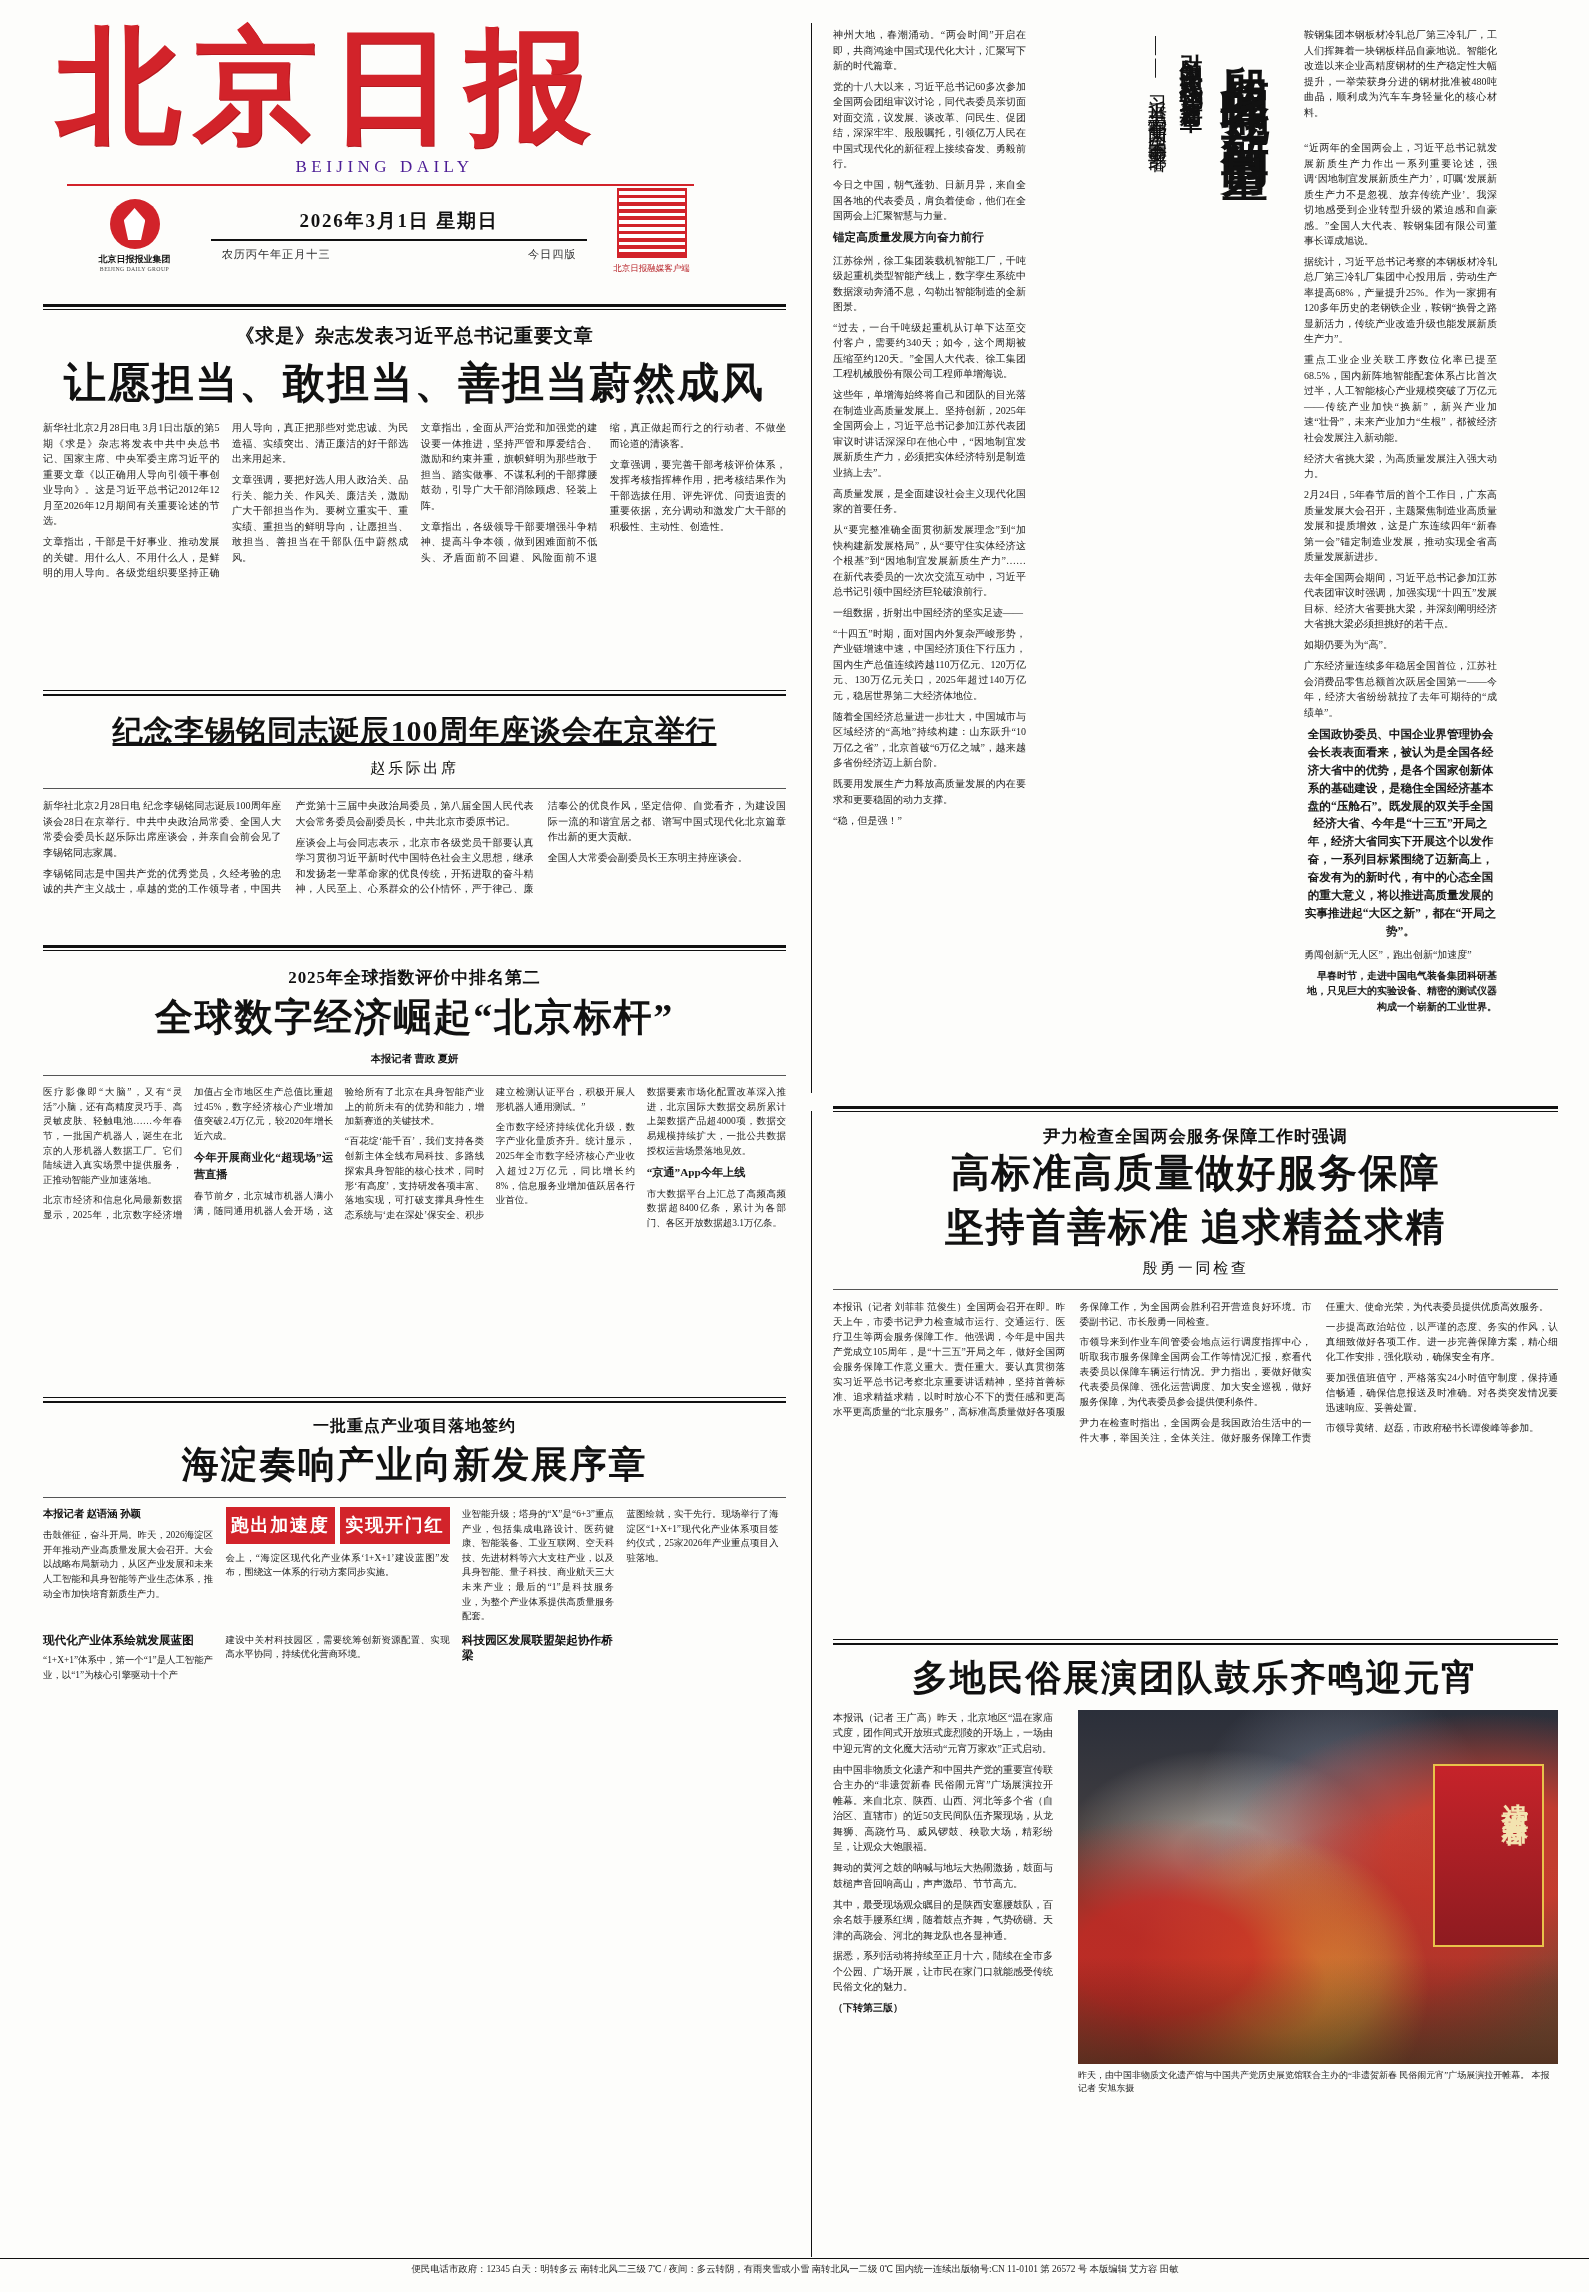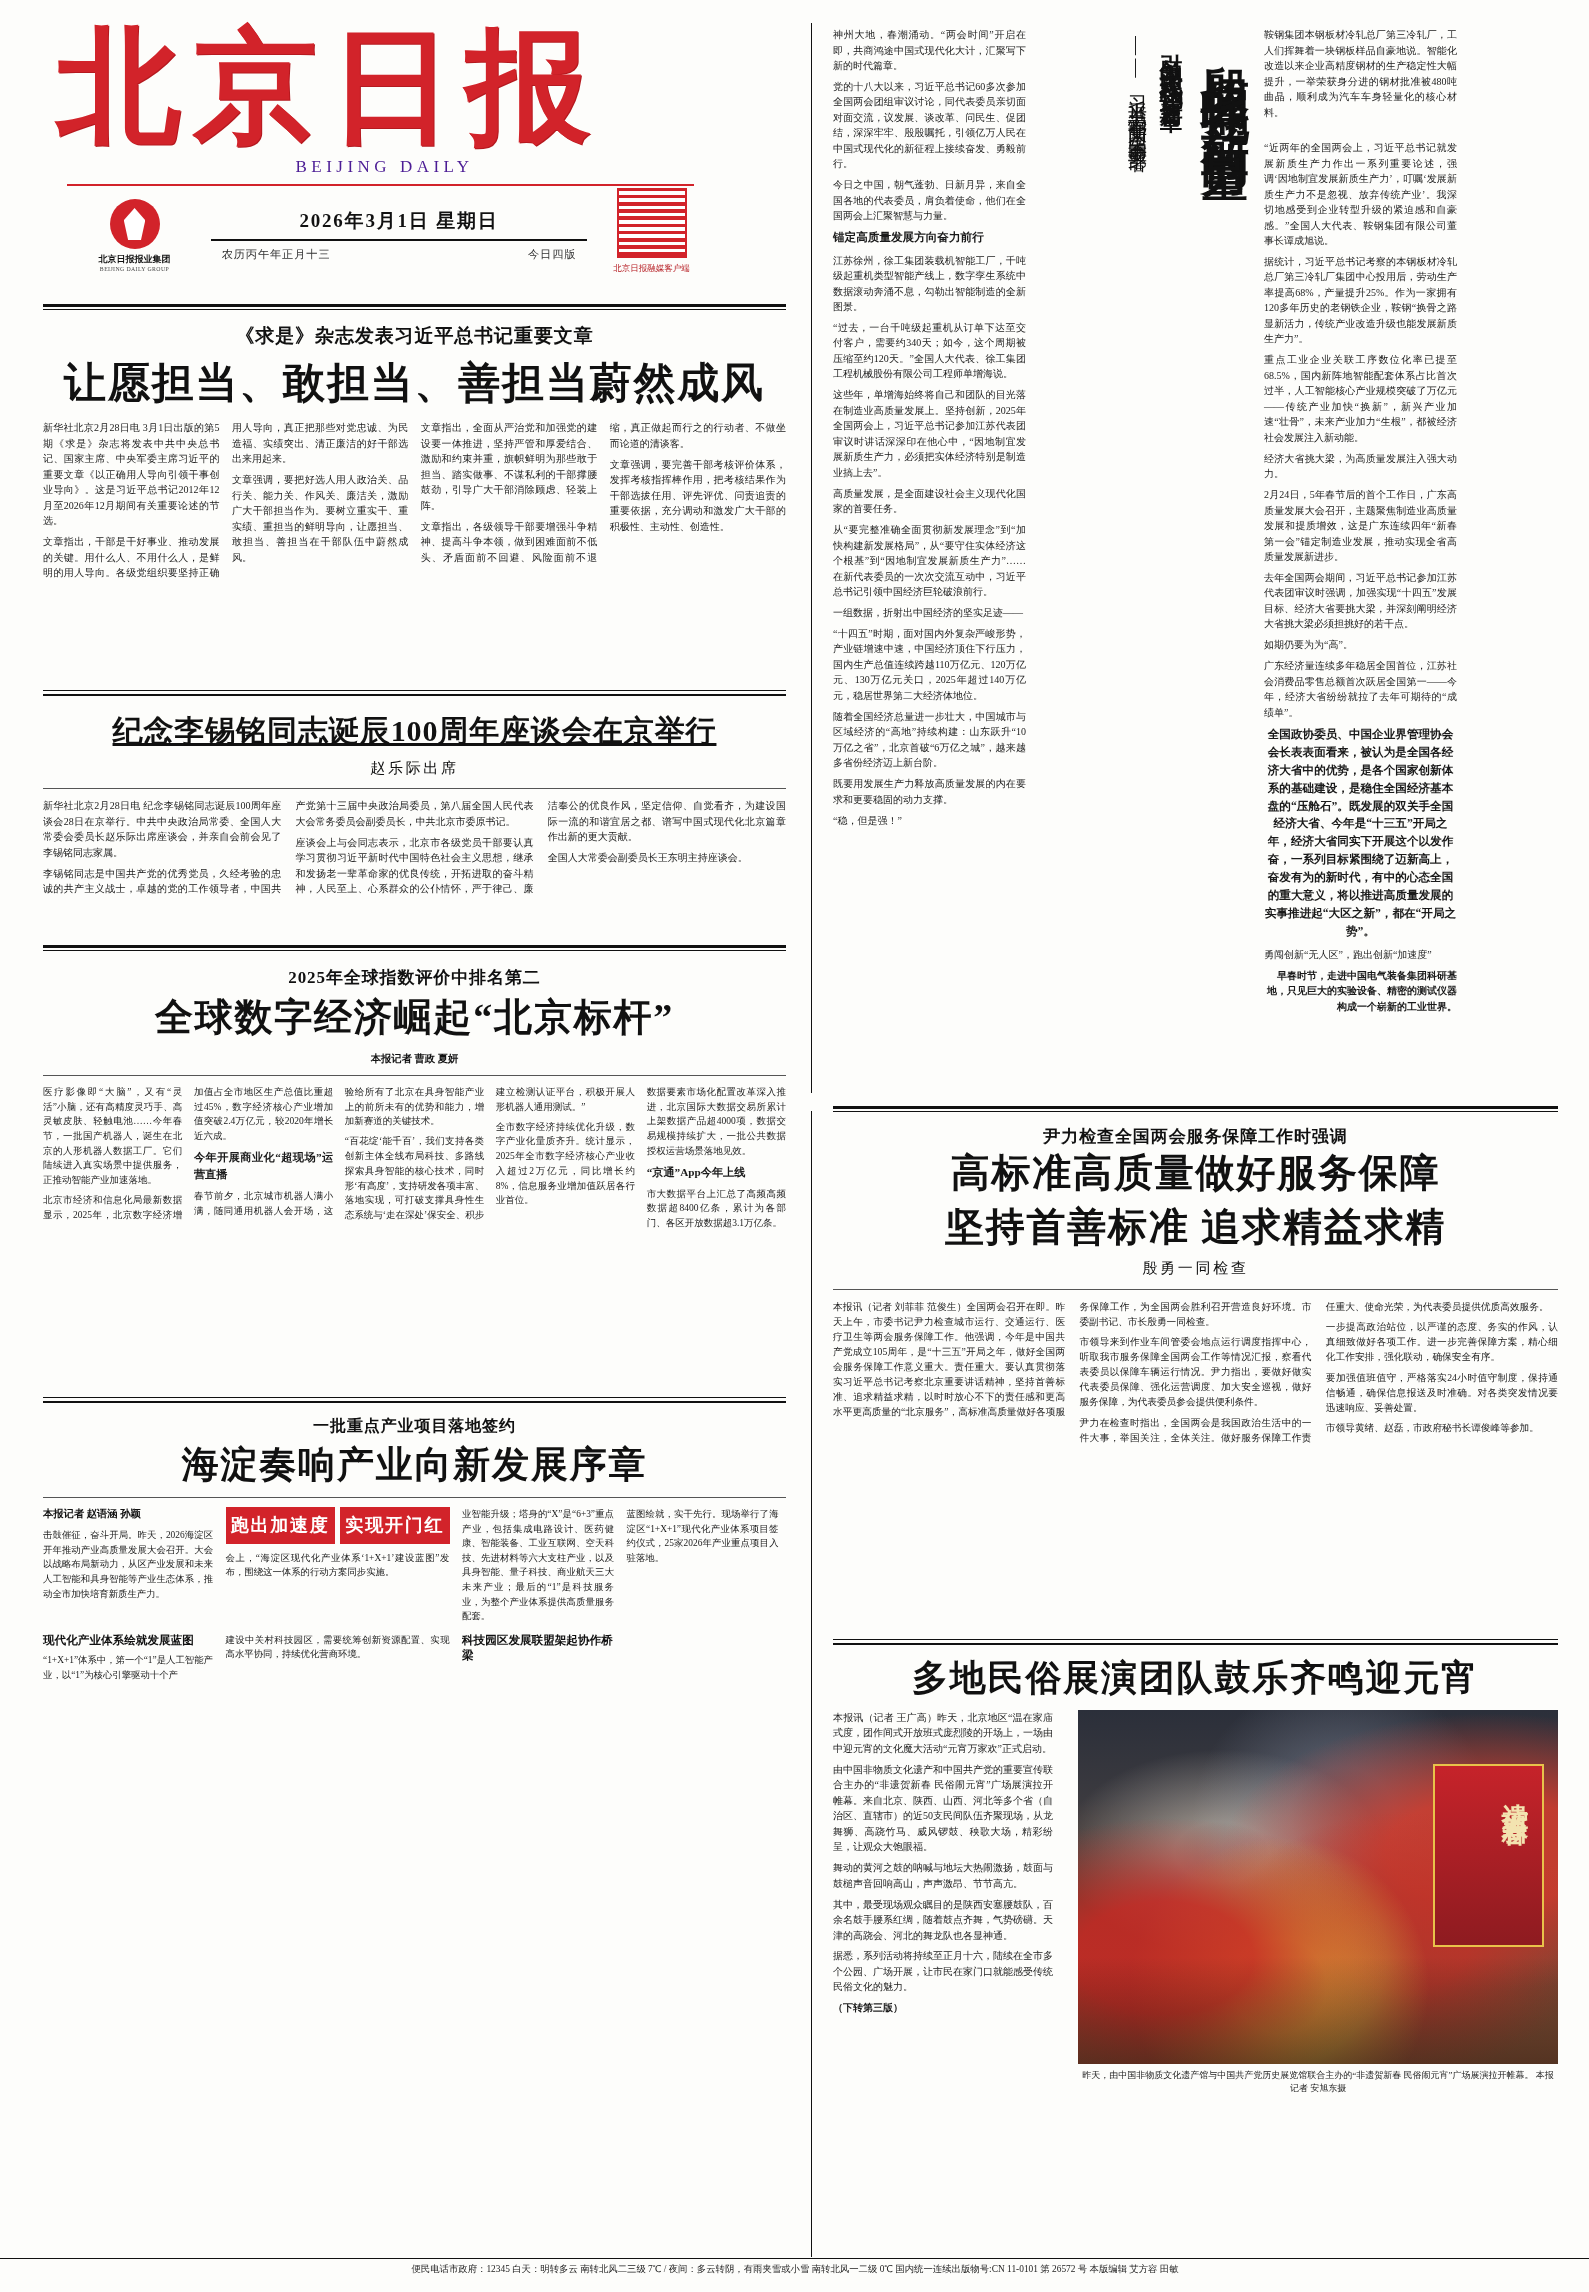--- a/index.html
+++ b/index.html
@@ -41,21 +41,21 @@
   .head2{font-size:30px;font-weight:bold;text-align:center;letter-spacing:0.9px;}
   .head-sub{font-size:15px;text-align:center;letter-spacing:2.7px;margin-top:7.2px;}
   .cols3{column-count:3;column-gap:14.3px;}
   .cols4{column-count:4;column-gap:12.5px;}
   .cols5{column-count:5;column-gap:11.6px;}
   .vh-main{writing-mode:vertical-rl;font-size:48px;font-weight:bold;letter-spacing:8px;line-height:1.35;}
   .vh-sub{writing-mode:vertical-rl;font-size:23px;font-weight:bold;letter-spacing:4.5px;}
   .vh-sub2{writing-mode:vertical-rl;font-size:19px;letter-spacing:3.6px;}
 
   .photo{background:#6b4a3a;position:relative;overflow:hidden;}
-  .cap{font-size:9px;line-height:1.45;color:#222;text-align:center;}
+  .cap{font-size:9px;line-height:1.45;color:#222;}
 
   .btn-red{background:#d2232a;color:#fff;font-weight:bold;font-size:18px;letter-spacing:1.8px;text-align:center;padding:6.3px 0;}
   .footer{position:absolute;left:0;bottom:0;width:1590px;border-top:1.8px solid #111;font-size:9.4px;padding-top:4.5px;text-align:center;color:#222;}
 </style>
 </head>
 <body>
 
 <div class="page">
 
   <div class="masthead">
@@ -186,21 +186,21 @@
       <div style="width:152px;">
         <div class="byline" style="font-size:11.6px;">科技园区发展联盟架起协作桥梁</div>
       </div>
       <div style="width:152px;">
         <div class="body-col" style="font-size:9.4px;"></div>
       </div>
     </div>
   </div>
 
   <div class="blk" style="left:833px;top:27px;width:725px;height:1052px;">
-    <div style="display:flex;flex-direction:row;gap:7px;height:1012px;">
+    <div style="display:flex;flex-direction:row;gap:27px;height:1012px;">
 
       <div style="width:193px;" class="body-col">
         <p style="margin:0 0 5.4px 0;">神州大地，春潮涌动。“两会时间”开启在即，共商鸿途中国式现代化大计，汇聚写下新的时代篇章。</p>
         <p style="margin:0 0 5.4px 0;">党的十八大以来，习近平总书记60多次参加全国两会团组审议讨论，同代表委员亲切面对面交流，议发展、谈改革、问民生、促团结，深深牢牢、殷殷嘱托，引领亿万人民在中国式现代化的新征程上接续奋发、勇毅前行。</p>
         <p style="margin:0 0 5.4px 0;">今日之中国，朝气蓬勃、日新月异，来自全国各地的代表委员，肩负着使命，他们在全国两会上汇聚智慧与力量。</p>
         <p class="byline" style="margin:0 0 5.4px 0;font-size:11.6px;">锚定高质量发展方向奋力前行</p>
         <p style="margin:0 0 5.4px 0;">江苏徐州，徐工集团装载机智能工厂，千吨级起重机类型智能产线上，数字孪生系统中数据滚动奔涌不息，勾勒出智能制造的全新图景。</p>
         <p style="margin:0 0 5.4px 0;">“过去，一台千吨级起重机从订单下达至交付客户，需要约340天；如今，这个周期被压缩至约120天。”全国人大代表、徐工集团工程机械股份有限公司工程师单增海说。</p>
         <p style="margin:0 0 5.4px 0;">这些年，单增海始终将自己和团队的目光落在制造业高质量发展上。坚持创新，2025年全国两会上，习近平总书记参加江苏代表团审议时讲话深深印在他心中，“因地制宜发展新质生产力，必须把实体经济特别是制造业搞上去”。</p>
         <p style="margin:0 0 5.4px 0;">高质量发展，是全面建设社会主义现代化国家的首要任务。</p>

